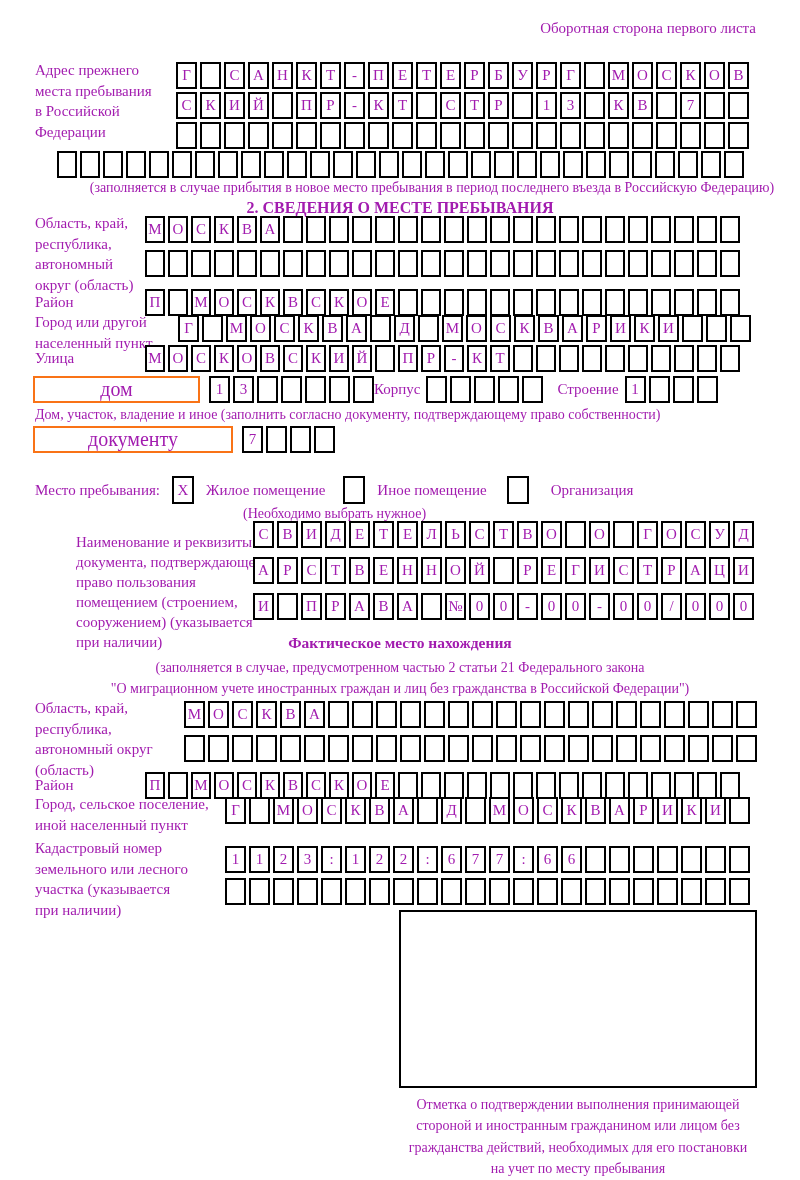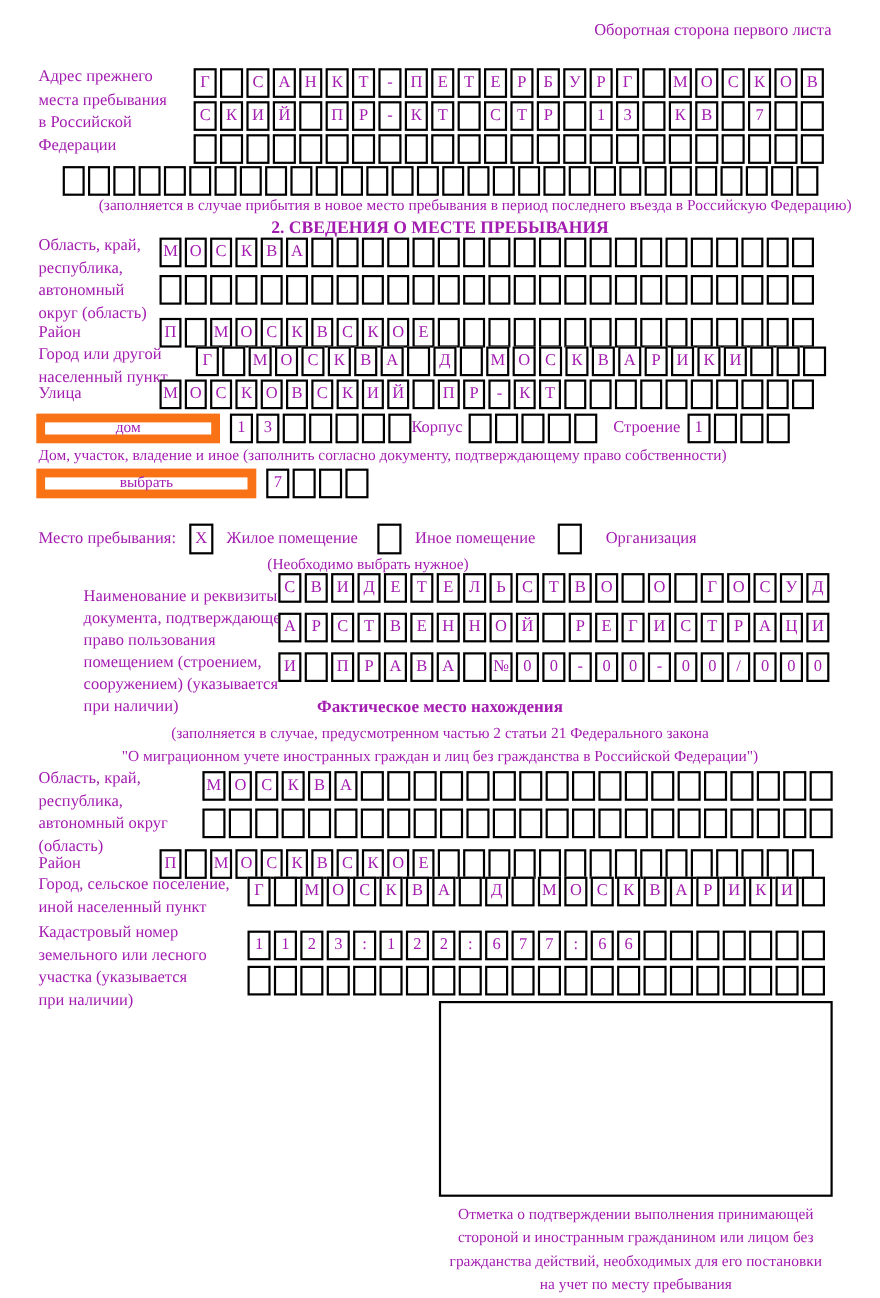--- a/index.html
+++ b/index.html
@@ -18,22 +18,22 @@
   .cells { display:flex; gap:3px; }
   .boxrow { position:absolute; display:flex; gap:3px; }
   .cell {
     flex:none; width:21px; height:27px; box-sizing:border-box;
     border:2px solid #000; background:#fff;
     display:flex; align-items:center; justify-content:center;
     font-size:15px; line-height:1;
   }
   .sm .cell { width:20px; }
   .widebox {
-    flex:none; height:27px; box-sizing:border-box; border:8px solid #f97316;
-    display:flex; align-items:center; justify-content:center; font-size:14px;
+    flex:none; height:27px; box-sizing:border-box; border:2px solid #f97316;
+    display:flex; align-items:center; justify-content:center; font-size:20px;
   }
   .hrow { display:flex; align-items:center; }
   .cbx {
     flex:none; width:22px; height:28px; box-sizing:border-box; border:2px solid #000;
     display:flex; align-items:center; justify-content:center; font-size:15px;
   }
   .stampbox { box-sizing:border-box; border:2px solid #000; background:#fff; }
   .pre { white-space:pre-line; }
 </style>
 </head>
@@ -334,21 +334,21 @@
     <div class="cells" style="margin-left:6px;">
         <div class="cell">1</div>
         <div class="cell"></div>
         <div class="cell"></div>
         <div class="cell"></div>
       </div>
   </div>
   <div class="abs small-note" style="left:35px; top:407px;">Дом, участок, владение и иное (заполнить согласно документу, подтверждающему право собственности)</div>
 
   <div class="abs hrow" style="left:33px; top:426px;">
-    <div class="widebox" style="width:200px;">выбрать</div>
+    <div class="widebox" style="width:200px;">документу</div>
     <div class="cells" style="margin-left:9px;">
         <div class="cell">7</div>
         <div class="cell"></div>
         <div class="cell"></div>
         <div class="cell"></div>
       </div>
   </div>
 
   <div class="abs hrow" style="left:35px; top:476px;">
     <div class="inline-lbl">Место пребывания:</div>

